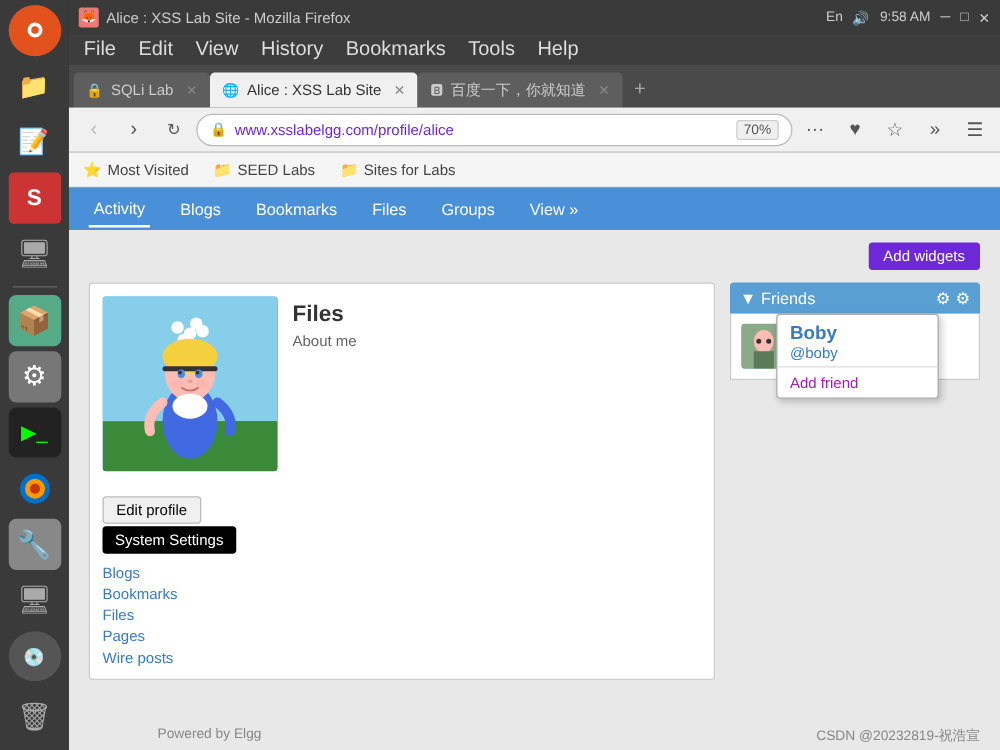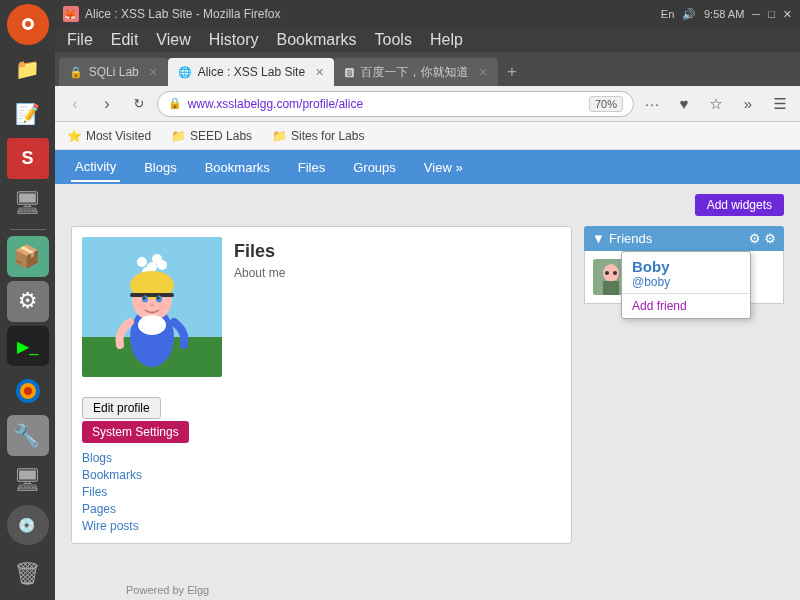--- a/index.html
+++ b/index.html
@@ -211,21 +211,21 @@
       border: 1px solid #bbb;
       border-radius: 3px;
       padding: 3px 10px;
       font-size: 12px;
       cursor: pointer;
       display: block;
       margin-top: 20px;
     }
 
     .system-settings-tooltip {
-      background: #be185d;
+      background: #000000;
       color: white;
       font-size: 12px;
       padding: 4px 10px;
       border-radius: 3px;
       display: inline-block;
       margin-top: 2px;
     }
 
     .profile-links {
       display: flex;
@@ -571,16 +571,17 @@
               <div class="boby-handle">@boby</div>
             </div>
             <div class="boby-popup-item">Add friend</div>
           </div>
         </div>
       </div>
     </div>
 
     <div class="page-footer">
       <span>Powered by Elgg</span>
+      <span>CSDN @20232819-祝浩宣</span>
     </div>
   </div>
 
 </div>
 
 </body></html>

